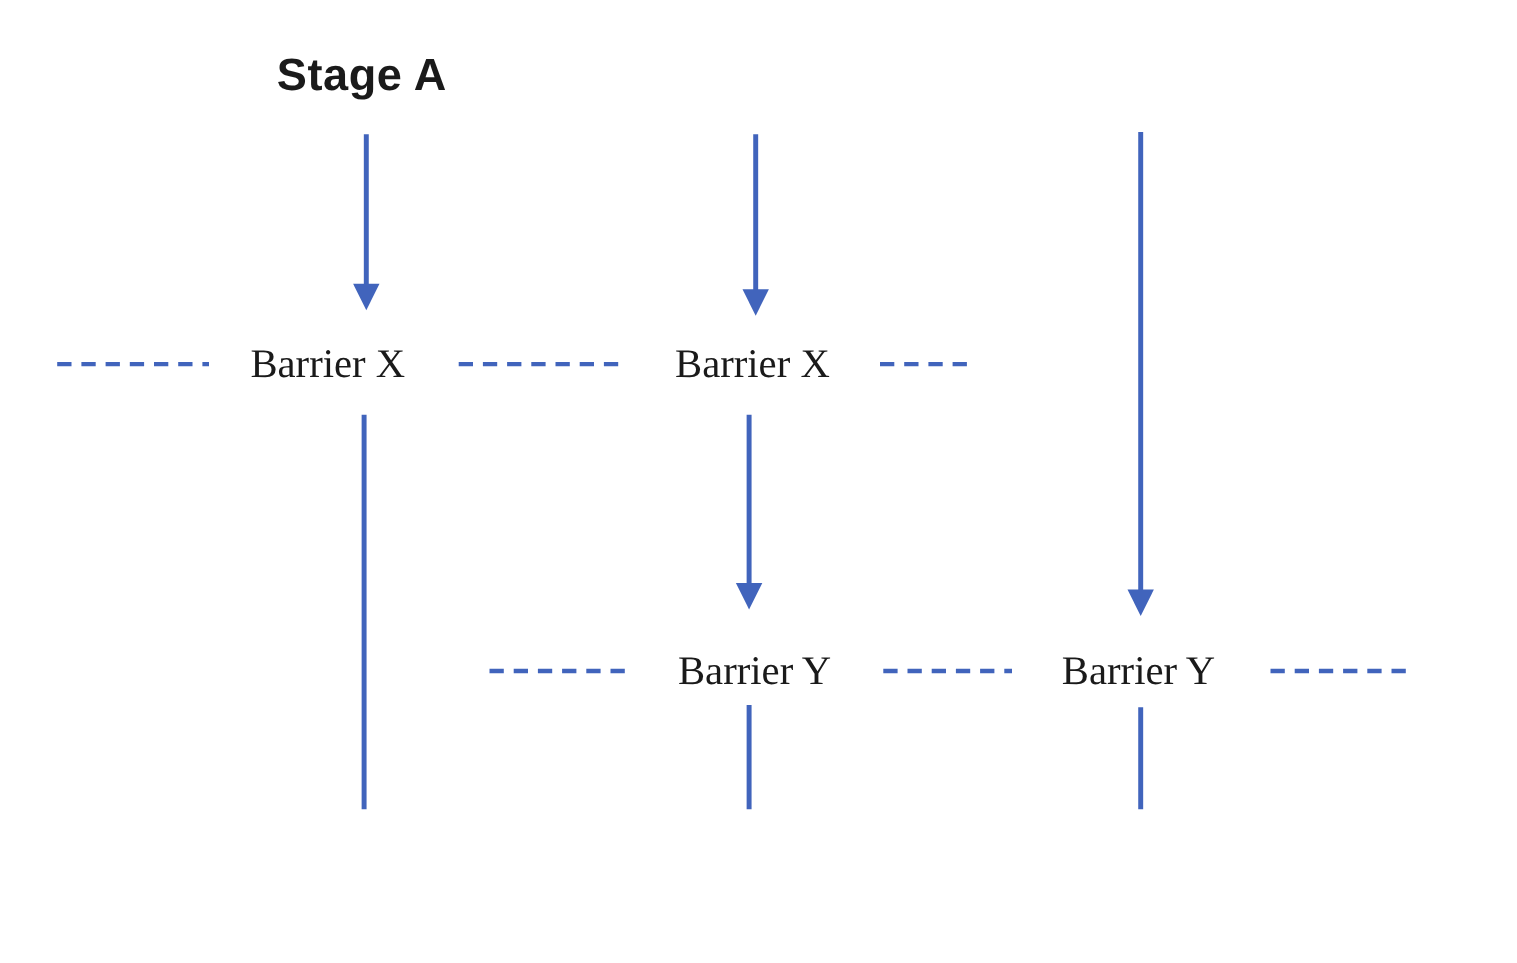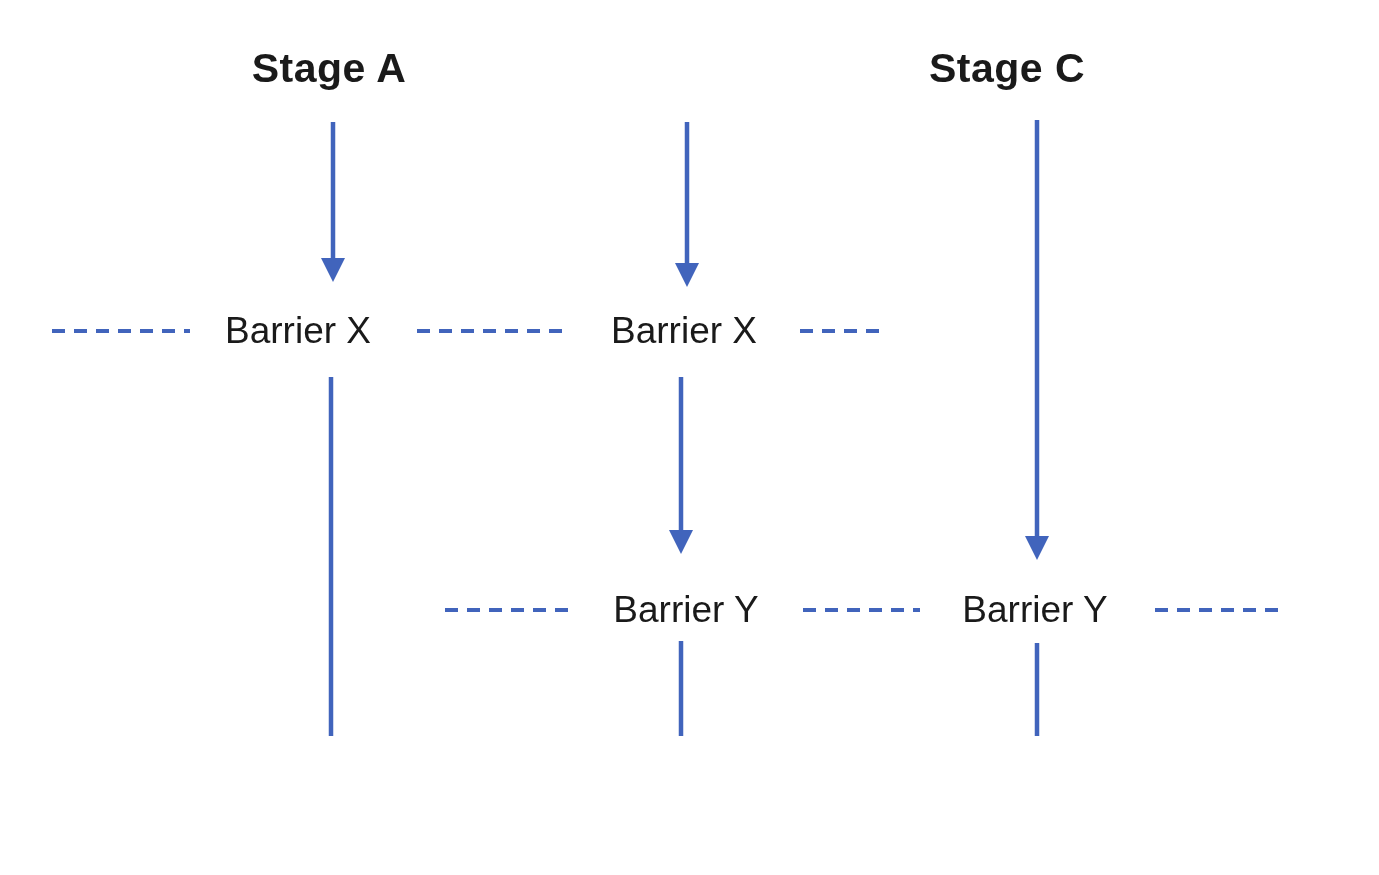--- a/index.html
+++ b/index.html
@@ -49,20 +49,21 @@
   .stage-title {
     font-size: 41px;
     font-weight: 700;
     letter-spacing: 0.5px;
   }
   .barrier-label {
     font-size: 37px;
     font-weight: 400;
     background: var(--background);
     padding: 0 6px;
+    font-family: Liberation Serif, serif;
   }
 </style>
 </head>
 <body>
 
 <div class="canvas">
 
   <svg class="diagram-svg" viewBox="0 0 1379 875" xmlns="http://www.w3.org/2000/svg">
 
     <g>
@@ -99,21 +100,20 @@
     <line class="barrier-dash" x1="52" y1="331" x2="190" y2="331"></line>
     <line class="barrier-dash" x1="417" y1="331" x2="568" y2="331"></line>
     <line class="barrier-dash" x1="800" y1="331" x2="888" y2="331"></line>
 
     <line class="barrier-dash" x1="445" y1="610" x2="568" y2="610"></line>
     <line class="barrier-dash" x1="803" y1="610" x2="920" y2="610"></line>
     <line class="barrier-dash" x1="1155" y1="610" x2="1281" y2="610"></line>
   </svg>
 
   <div class="label stage-title" style="left:329px; top:68px;">Stage A</div>
-  <div class="label stage-title" style="left:1007px; top:68px;">Stage C</div>
 
   <div class="label barrier-label" style="left:298px; top:331px;">Barrier X</div>
   <div class="label barrier-label" style="left:684px; top:331px;">Barrier X</div>
 
   <div class="label barrier-label" style="left:686px; top:610px;">Barrier Y</div>
   <div class="label barrier-label" style="left:1035px; top:610px;">Barrier Y</div>
 
 </div>
 
 </body></html>

